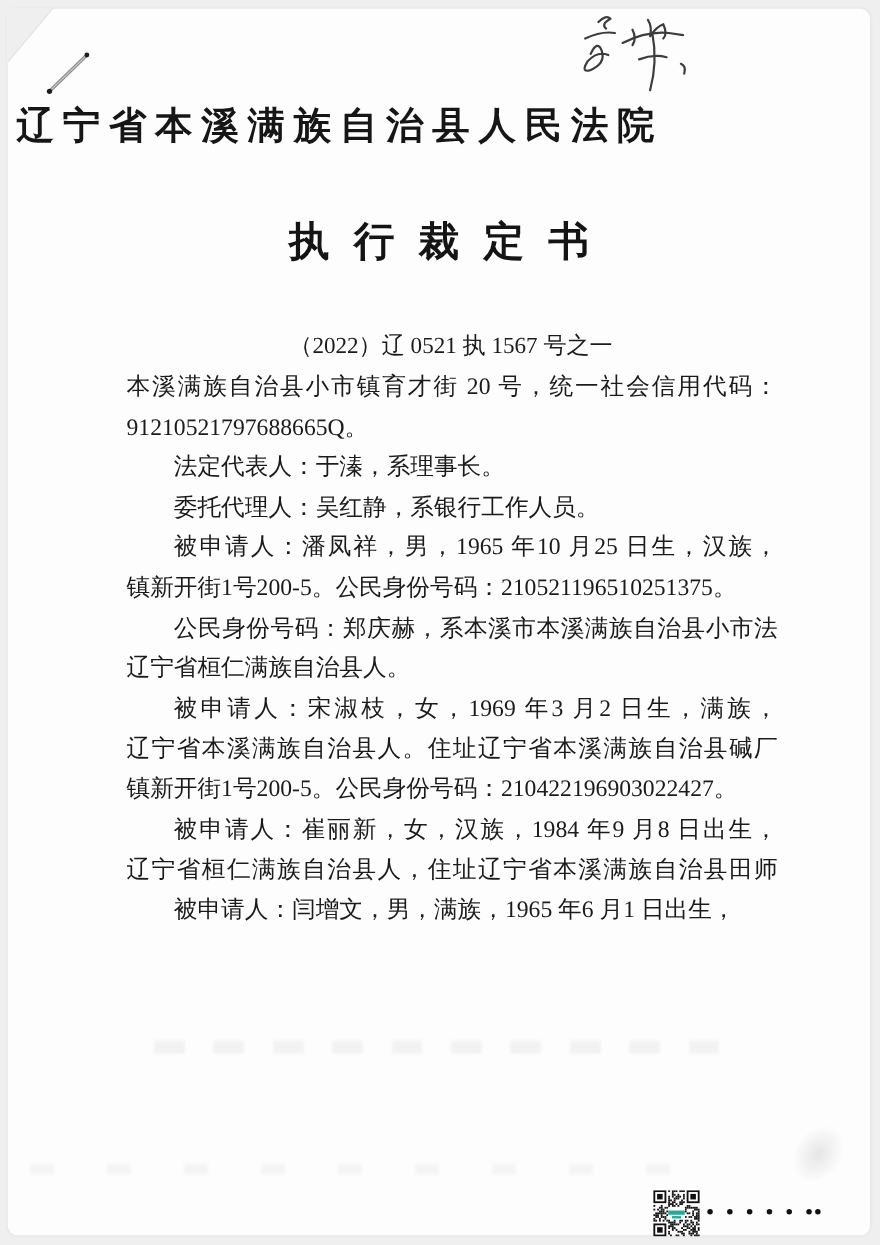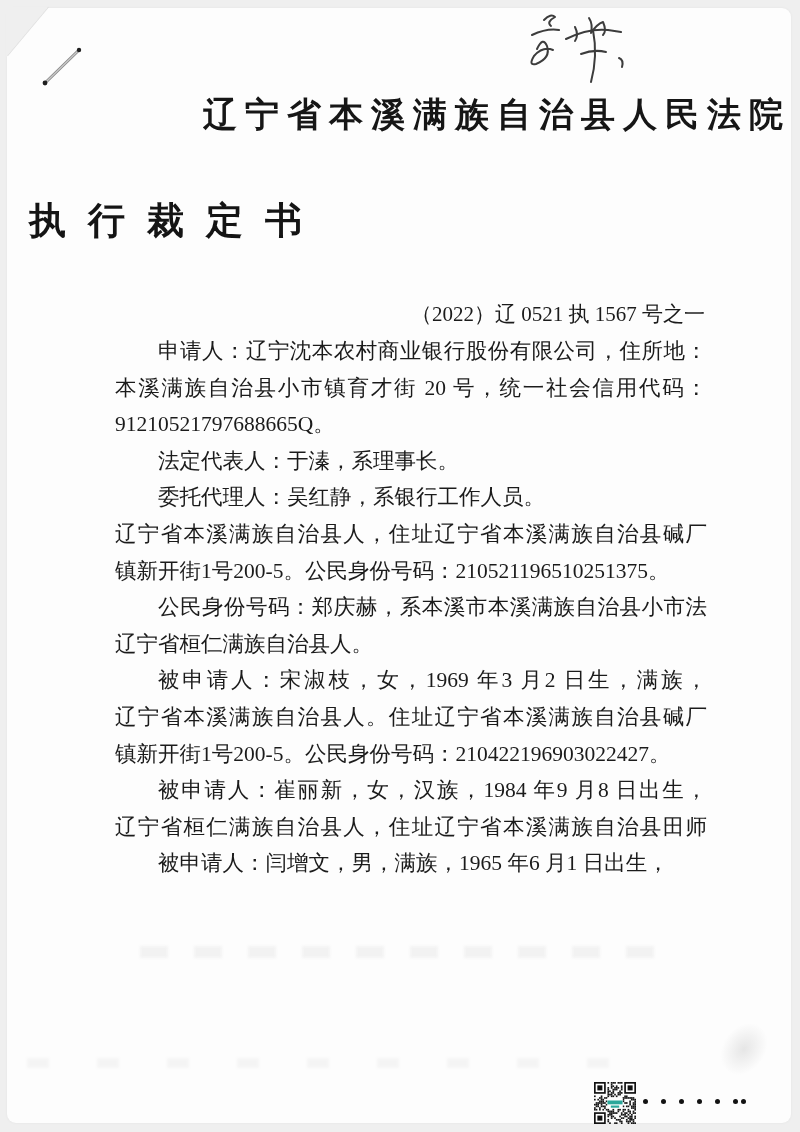--- a/index.html
+++ b/index.html
@@ -7,28 +7,28 @@
           font-family:"Liberation Serif","DejaVu Serif",serif;}
   .page{position:absolute;left:7px;top:8px;width:784px;height:1115px;background:#fdfdfd;
         border-radius:9px;box-shadow:0 0 3px rgba(0,0,0,.05);}
   
   .corner-cut{position:absolute;left:-1px;top:-1px;width:42px;height:50px;background:#efefef;
               clip-path:polygon(0 0,100% 0,0 100%);}
   .corner-edge{position:absolute;left:-11px;top:23px;width:64px;height:1px;background:#e0e0e0;
                transform:rotate(-50deg);}
   .pen-mark{position:absolute;left:31px;top:30px;}
   .signature{position:absolute;left:515px;top:0;}
-  .court{position:absolute;left:0;top:84px;width:100%;margin:0;text-align:right;
+  .court{position:absolute;left:0;top:84px;width:100%;margin:0;text-align:left;
          font-size:34px;font-weight:bold;color:#161616;letter-spacing:8px;text-indent:8px;
          line-height:46px;}
-  .doc-title{position:absolute;left:0;top:188px;width:100%;margin:0;text-align:left;
+  .doc-title{position:absolute;left:0;top:188px;width:100%;margin:0;text-align:center;
          font-size:37px;font-weight:bold;color:#141414;letter-spacing:22px;text-indent:22px;
          line-height:50px;}
   .content{position:absolute;left:108px;top:287px;width:592px;color:#1b1b1b;}
-  .case-no{font-size:21px;line-height:38px;text-align:right;padding-right:2px;color:#1b1b1b;}
+  .case-no{font-size:21px;line-height:38px;text-align:center;padding-right:2px;color:#1b1b1b;}
   .line{font-size:21.5px;line-height:36.6px;white-space:nowrap;color:#1b1b1b;}
   .line.fill{white-space:normal;text-align:justify;text-align-last:justify;}
   .line.indent{text-indent:43px;}
   .bleed{position:absolute;left:133px;top:938px;width:520px;height:12px;opacity:.10;
          background:repeating-linear-gradient(90deg,#9a9a9a 0 28px,transparent 28px 54px);
          filter:blur(1.5px);}
   .bleed2{position:absolute;left:20px;top:1050px;width:600px;height:10px;opacity:.07;
          background:repeating-linear-gradient(90deg,#8f8f8f 0 22px,transparent 22px 70px);
          filter:blur(1.5px);}
   .smudge{position:absolute;left:715px;top:1012px;width:44px;height:58px;opacity:.75;
@@ -69,26 +69,25 @@
         <path d="M97,50 q5,2 3,9"></path>
       </g>
     </svg>
 
     <h1 class="court">辽宁省本溪满族自治县人民法院</h1>
     <h2 class="doc-title">执行裁定书</h2>
 
     <div class="content">
       <div class="case-no">（2022）辽 0521 执 1567 号之一</div>
       <div id="paragraphs">
-          <div class="line indent fill">申请人：辽宁沈本农村商业银行股份有限公司，住所地：</div>
           <div class="line fill">本溪满族自治县小市镇育才街 20 号，统一社会信用代码：</div>
           <div class="line last">91210521797688665Q。</div>
           <div class="line indent last">法定代表人：于溱，系理事长。</div>
           <div class="line indent last">委托代理人：吴红静，系银行工作人员。</div>
-          <div class="line fill">辽宁省本溪满族自治县人，住址辽宁省本溪满族自治县碱厂</div>
+          <div class="line indent fill">被申请人：潘凤祥，男，1965 年10 月25 日生，汉族，</div>
           <div class="line last">镇新开街1号200-5。公民身份号码：210521196510251375。</div>
           <div class="line indent fill">公民身份号码：郑庆赫，系本溪市本溪满族自治县小市法</div>
           <div class="line last">辽宁省桓仁满族自治县人。</div>
           <div class="line indent fill">被申请人：宋淑枝，女，1969 年3 月2 日生，满族，</div>
           <div class="line fill">辽宁省本溪满族自治县人。住址辽宁省本溪满族自治县碱厂</div>
           <div class="line last">镇新开街1号200-5。公民身份号码：210422196903022427。</div>
           <div class="line indent fill">被申请人：崔丽新，女，汉族，1984 年9 月8 日出生，</div>
           <div class="line fill">辽宁省桓仁满族自治县人，住址辽宁省本溪满族自治县田师</div>
           <div class="line indent last">被申请人：闫增文，男，满族，1965 年6 月1 日出生，</div>
         </div>

